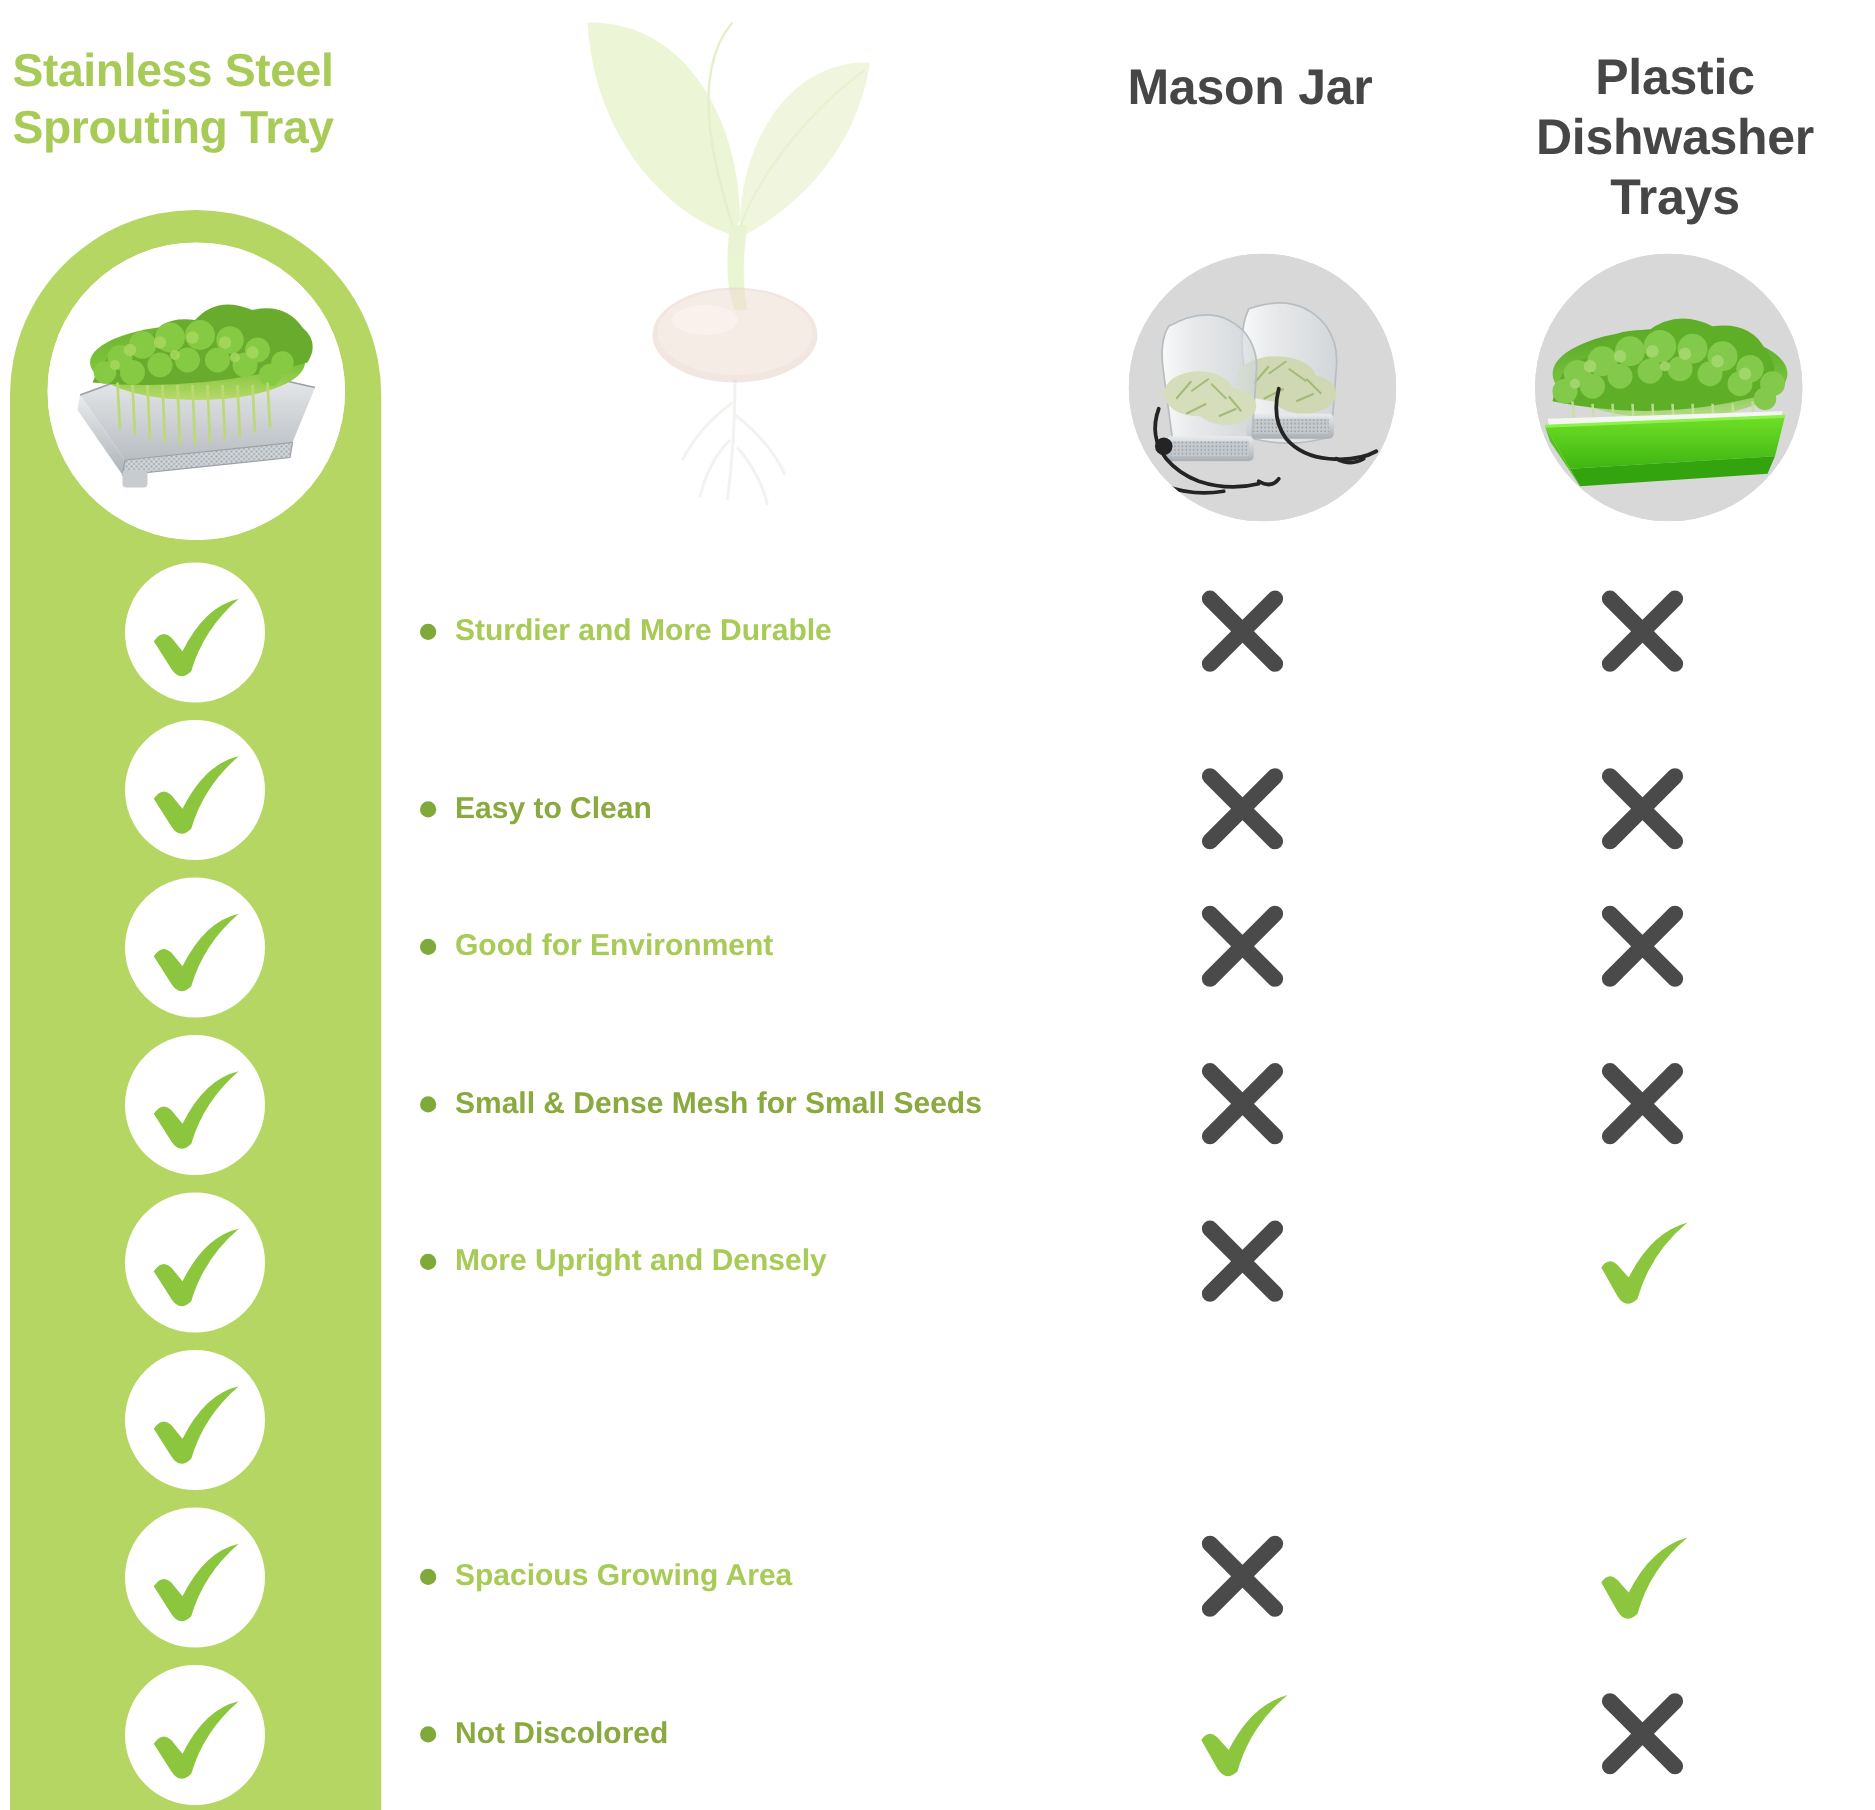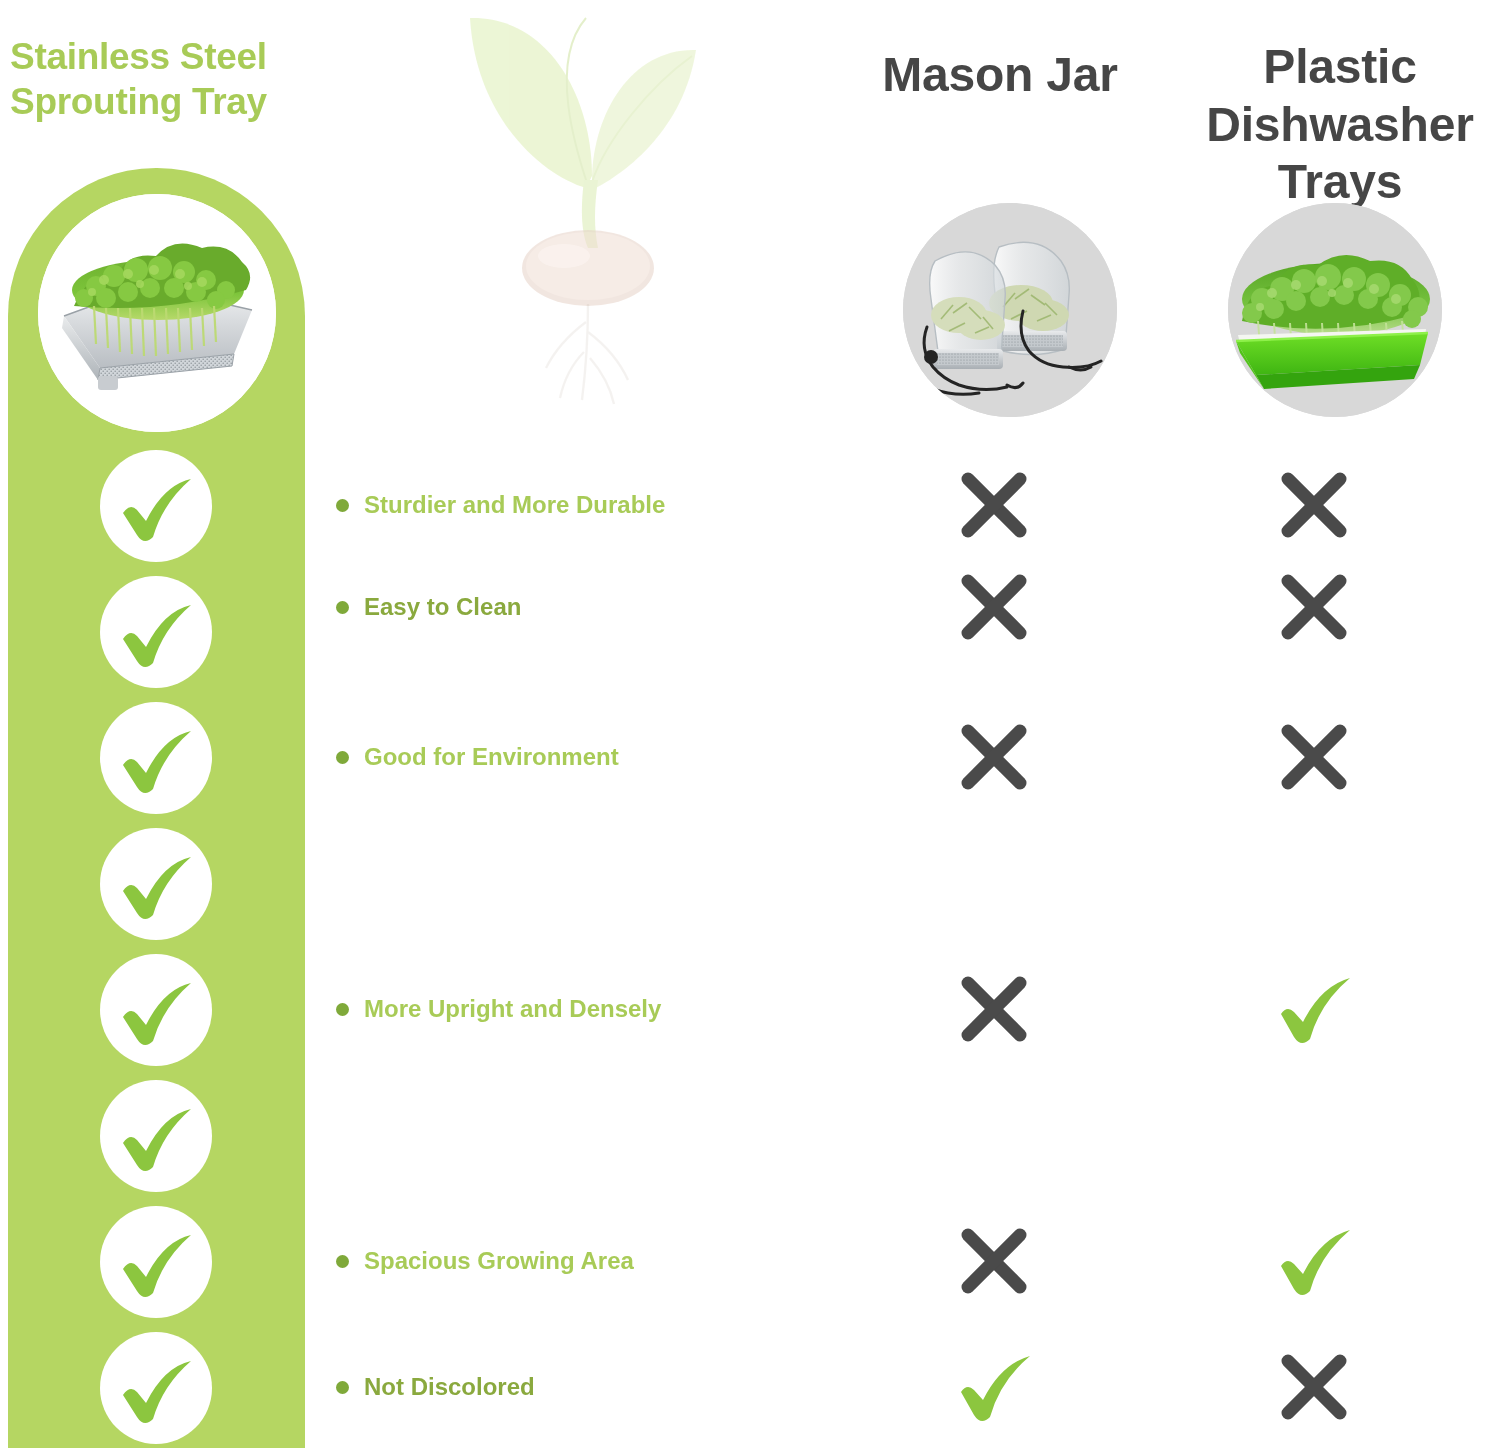--- a/index.html
+++ b/index.html
@@ -81,21 +81,21 @@
     top: 0px;
     width: 276px;
     height: 420px;
   }
   .seedling svg { display: block; width: 100%; height: 100%; }
 
   
   .col-head {
     position: absolute;
     text-align: center;
-    font-size: 48px;
+    font-size: 40px;
     font-weight: bold;
     color: #464646;
     line-height: 1.2;
     letter-spacing: -0.2px;
   }
   .col-head.mason { left: 855px; top: 46px; width: 290px; }
   .col-head.plastic { left: 1185px; top: 38px; width: 310px; }
 
   
   .photo-circle {
@@ -462,21 +462,21 @@
     <span class="mark-cell c2">
       <svg width="74" height="74" viewBox="0 0 74 74" aria-hidden="true">
           <g stroke="#4a4a4a" stroke-width="13" stroke-linecap="round">
             <path d="M11 11 L63 63"></path>
             <path d="M63 11 L11 63"></path>
           </g>
         </svg>
     </span>
   </div>
 
-  <div class="feature-row" style="top:552px">
+  <div class="feature-row" style="top:592px">
     <span class="bullet"></span>
     <span class="feature-label dark">Easy to Clean</span>
     <span class="mark-cell c1">
       <svg width="74" height="74" viewBox="0 0 74 74" aria-hidden="true">
           <g stroke="#4a4a4a" stroke-width="13" stroke-linecap="round">
             <path d="M11 11 L63 63"></path>
             <path d="M63 11 L11 63"></path>
           </g>
         </svg>
     </span>
@@ -504,20 +504,40 @@
     <span class="mark-cell c2">
       <svg width="74" height="74" viewBox="0 0 74 74" aria-hidden="true">
           <g stroke="#4a4a4a" stroke-width="13" stroke-linecap="round">
             <path d="M11 11 L63 63"></path>
             <path d="M63 11 L11 63"></path>
           </g>
         </svg>
     </span>
   </div>
 
+  <div class="feature-row" style="top:828px">
+    <span class="bullet"></span>
+    <span class="feature-label dark">Small &amp; Dense Mesh for Small Seeds</span>
+    <span class="mark-cell c1">
+      <svg width="74" height="74" viewBox="0 0 74 74" aria-hidden="true">
+          <g stroke="#4a4a4a" stroke-width="13" stroke-linecap="round">
+            <path d="M11 11 L63 63"></path>
+            <path d="M63 11 L11 63"></path>
+          </g>
+        </svg>
+    </span>
+    <span class="mark-cell c2">
+      <svg width="74" height="74" viewBox="0 0 74 74" aria-hidden="true">
+          <g stroke="#4a4a4a" stroke-width="13" stroke-linecap="round">
+            <path d="M11 11 L63 63"></path>
+            <path d="M63 11 L11 63"></path>
+          </g>
+        </svg>
+    </span>
+  </div>
 
   <div class="feature-row" style="top:954px">
     <span class="bullet"></span>
     <span class="feature-label">More Upright and Densely</span>
     <span class="mark-cell c1">
       <svg width="74" height="74" viewBox="0 0 74 74" aria-hidden="true">
           <g stroke="#4a4a4a" stroke-width="13" stroke-linecap="round">
             <path d="M11 11 L63 63"></path>
             <path d="M63 11 L11 63"></path>
           </g>

